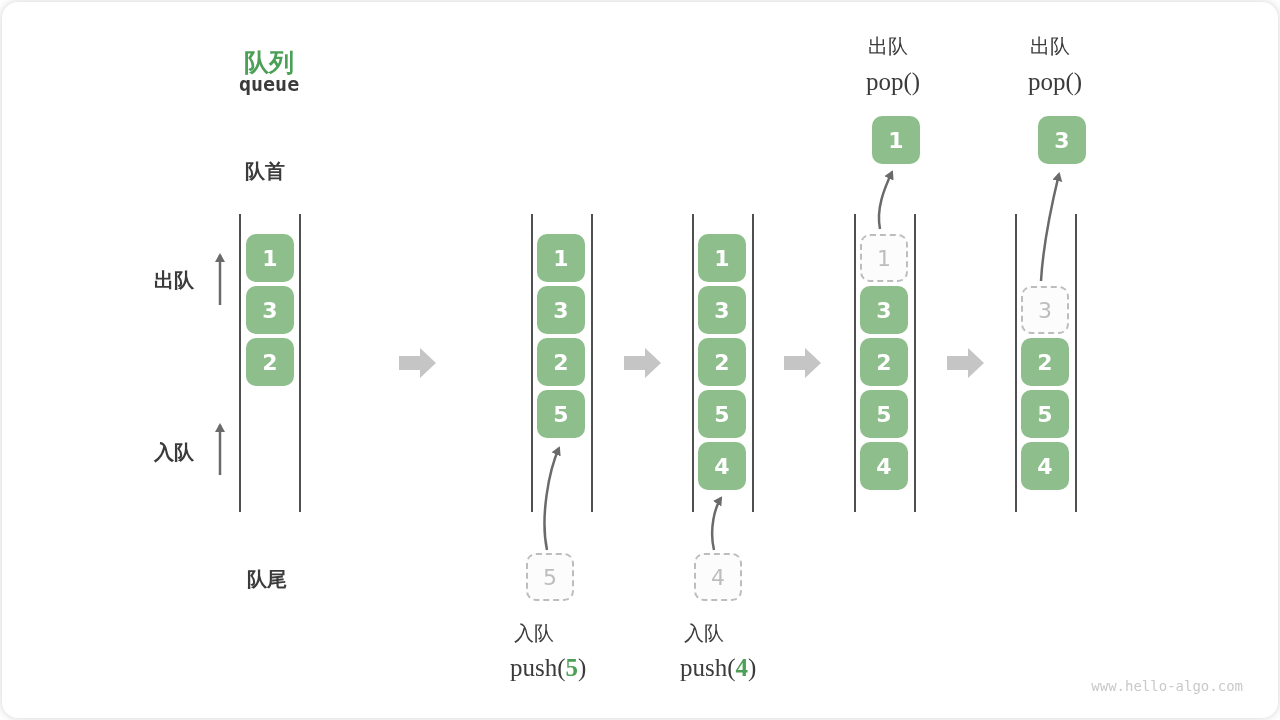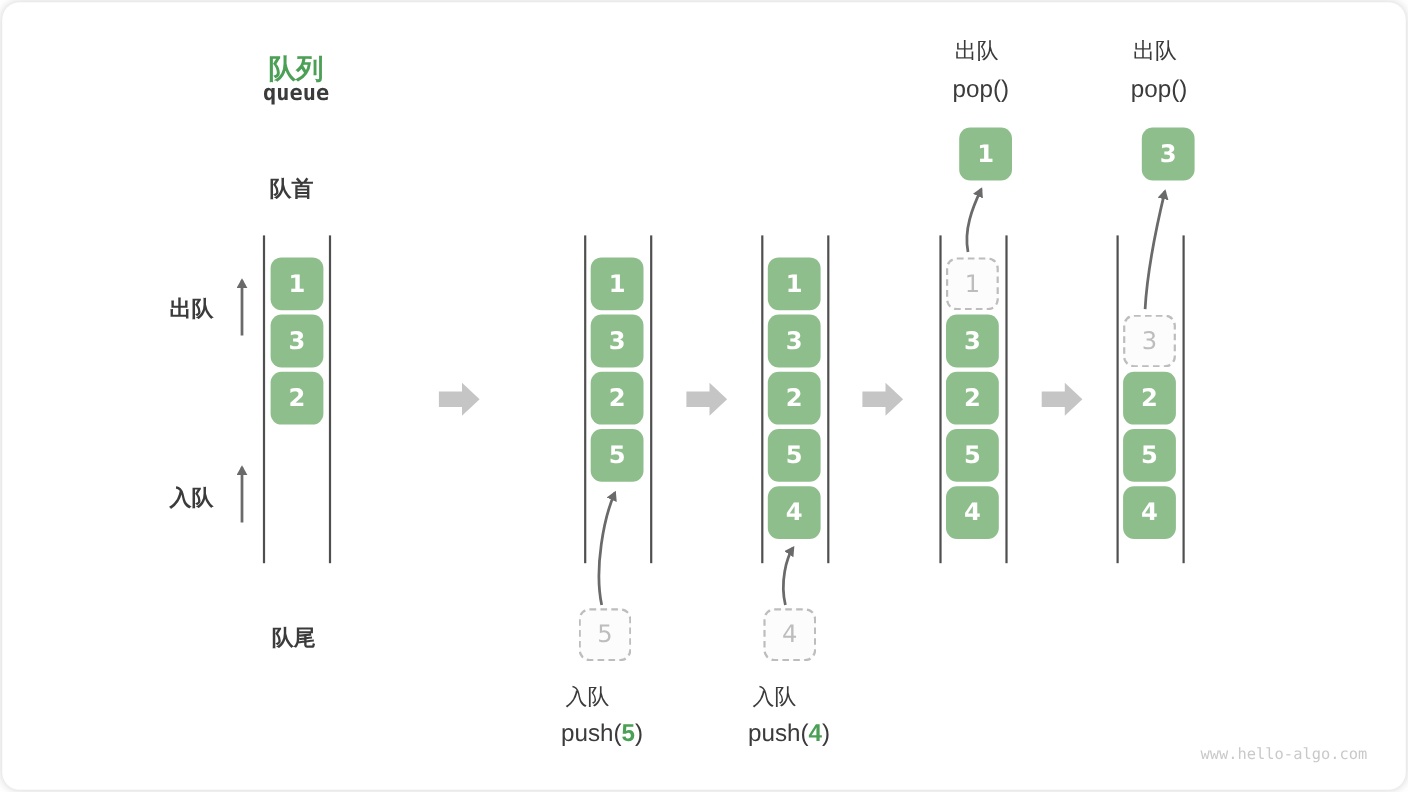--- a/index.html
+++ b/index.html
@@ -20,21 +20,21 @@
     display:flex;align-items:center;justify-content:center;
     color:#ffffff;font-size:22px;font-weight:700;
   }
   .box.dashed{
     background:#fcfcfc;border:2px dashed var(--dashed-gray,#bdbdbd);
     width:44px;height:44px;color:var(--dashed-gray,#bdbdbd);font-weight:400;
   }
   
   .zh-bold{font-size:20px;font-weight:700;color:var(--text-dark,#3b3b3b);white-space:nowrap;}
   .zh-reg{font-size:20px;font-weight:400;color:var(--text-dark,#3b3b3b);white-space:nowrap;}
-  .code{font-family:Liberation Sans, sans-serif;font-size:22px;color:var(--text-dark,#3b3b3b);white-space:nowrap;}
+  .code{font-family:Liberation Serif, serif;font-size:25px;color:var(--text-dark,#3b3b3b);white-space:nowrap;}
   .code .arg{color:var(--accent-green,#4ba056);font-weight:700;}
   .title-zh{font-size:25px;font-weight:700;color:var(--accent-green,#4ba056);margin-top:16px;}
   .title-en{font-family:"DejaVu Sans Mono","Liberation Mono",monospace;font-size:20px;color:var(--text-dark,#3b3b3b);font-weight:bold;}
   .watermark{font-family:"DejaVu Sans Mono","Liberation Mono",monospace;font-size:14px;color:var(--watermark-gray,#c9c9c9);}
   
   #overlay{position:absolute;left:0;top:0;pointer-events:none;}
   .thin{fill:none;stroke:var(--arrow-gray,#6a6a6a);stroke-width:2.5;marker-end:url(#ah);}
   .blockarrow{fill:var(--block-arrow-gray,#c5c5c5);}
 </style>
 </head>

